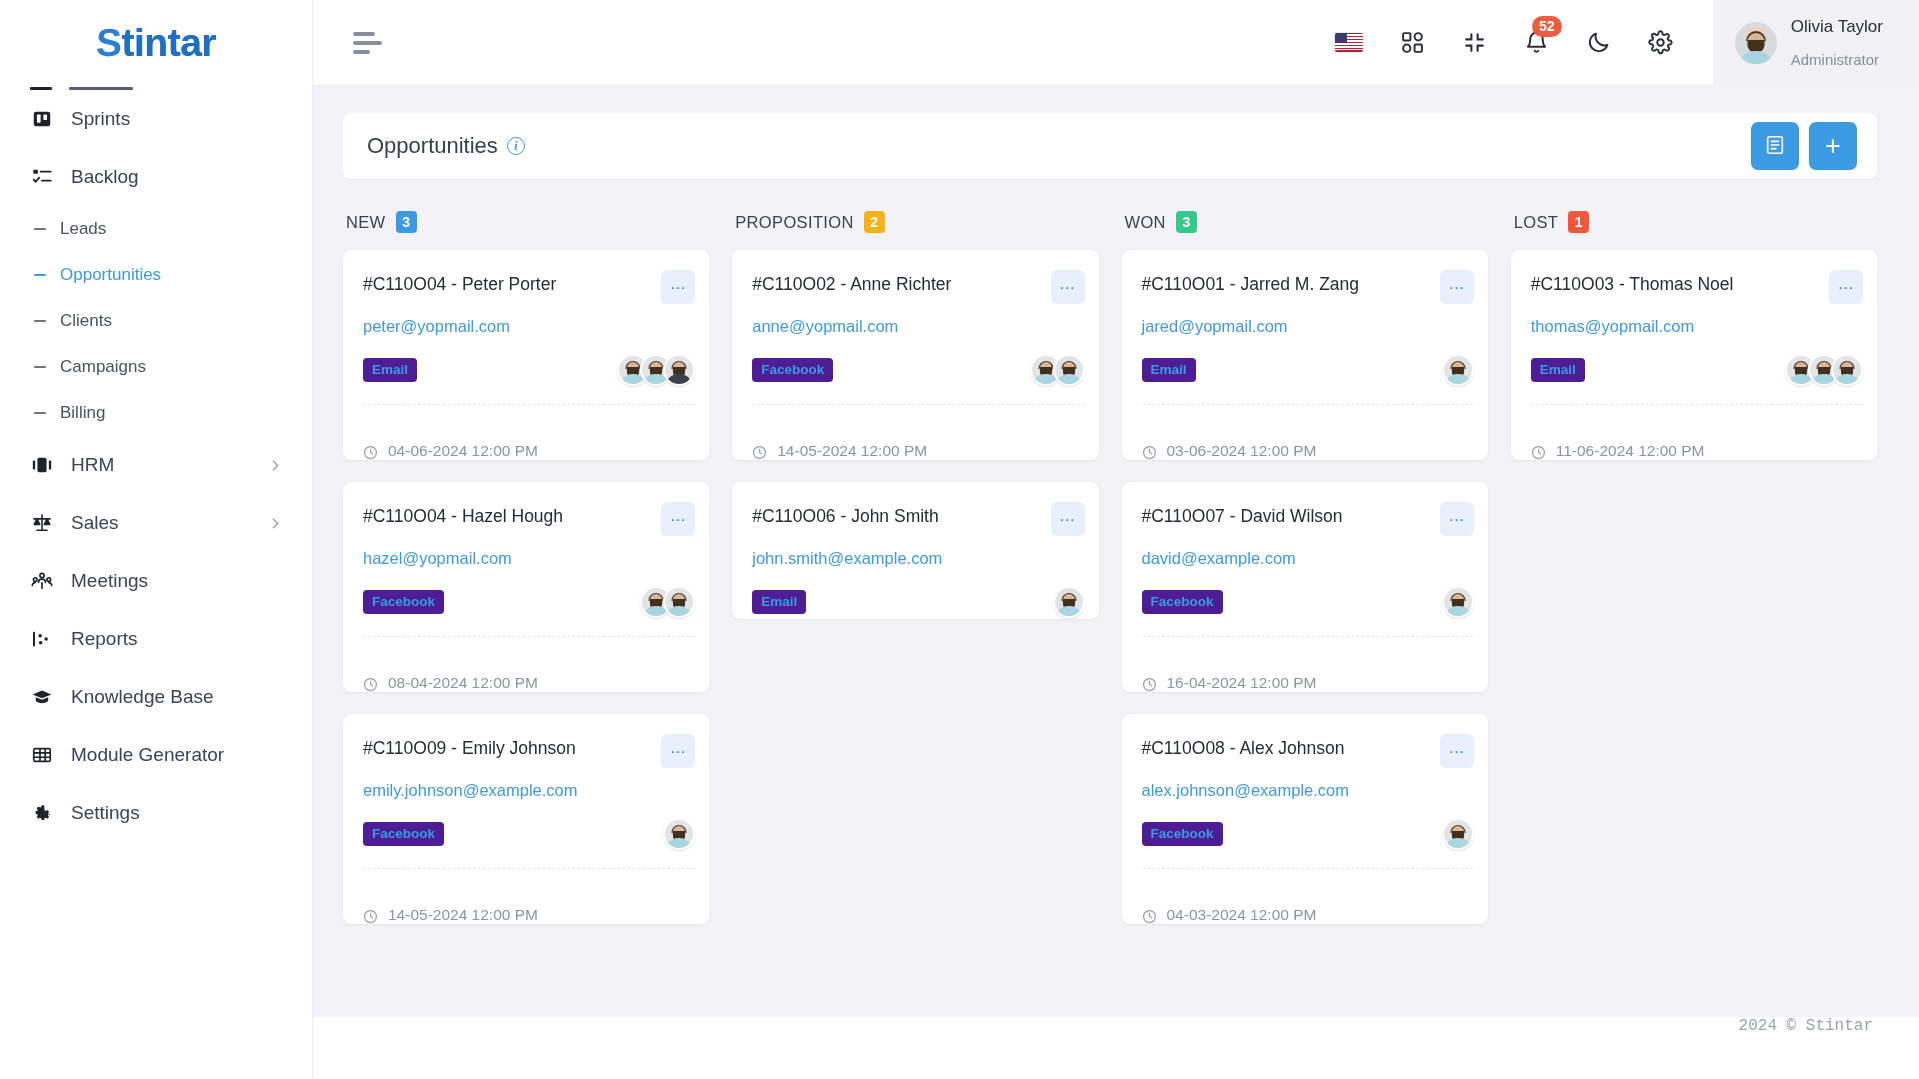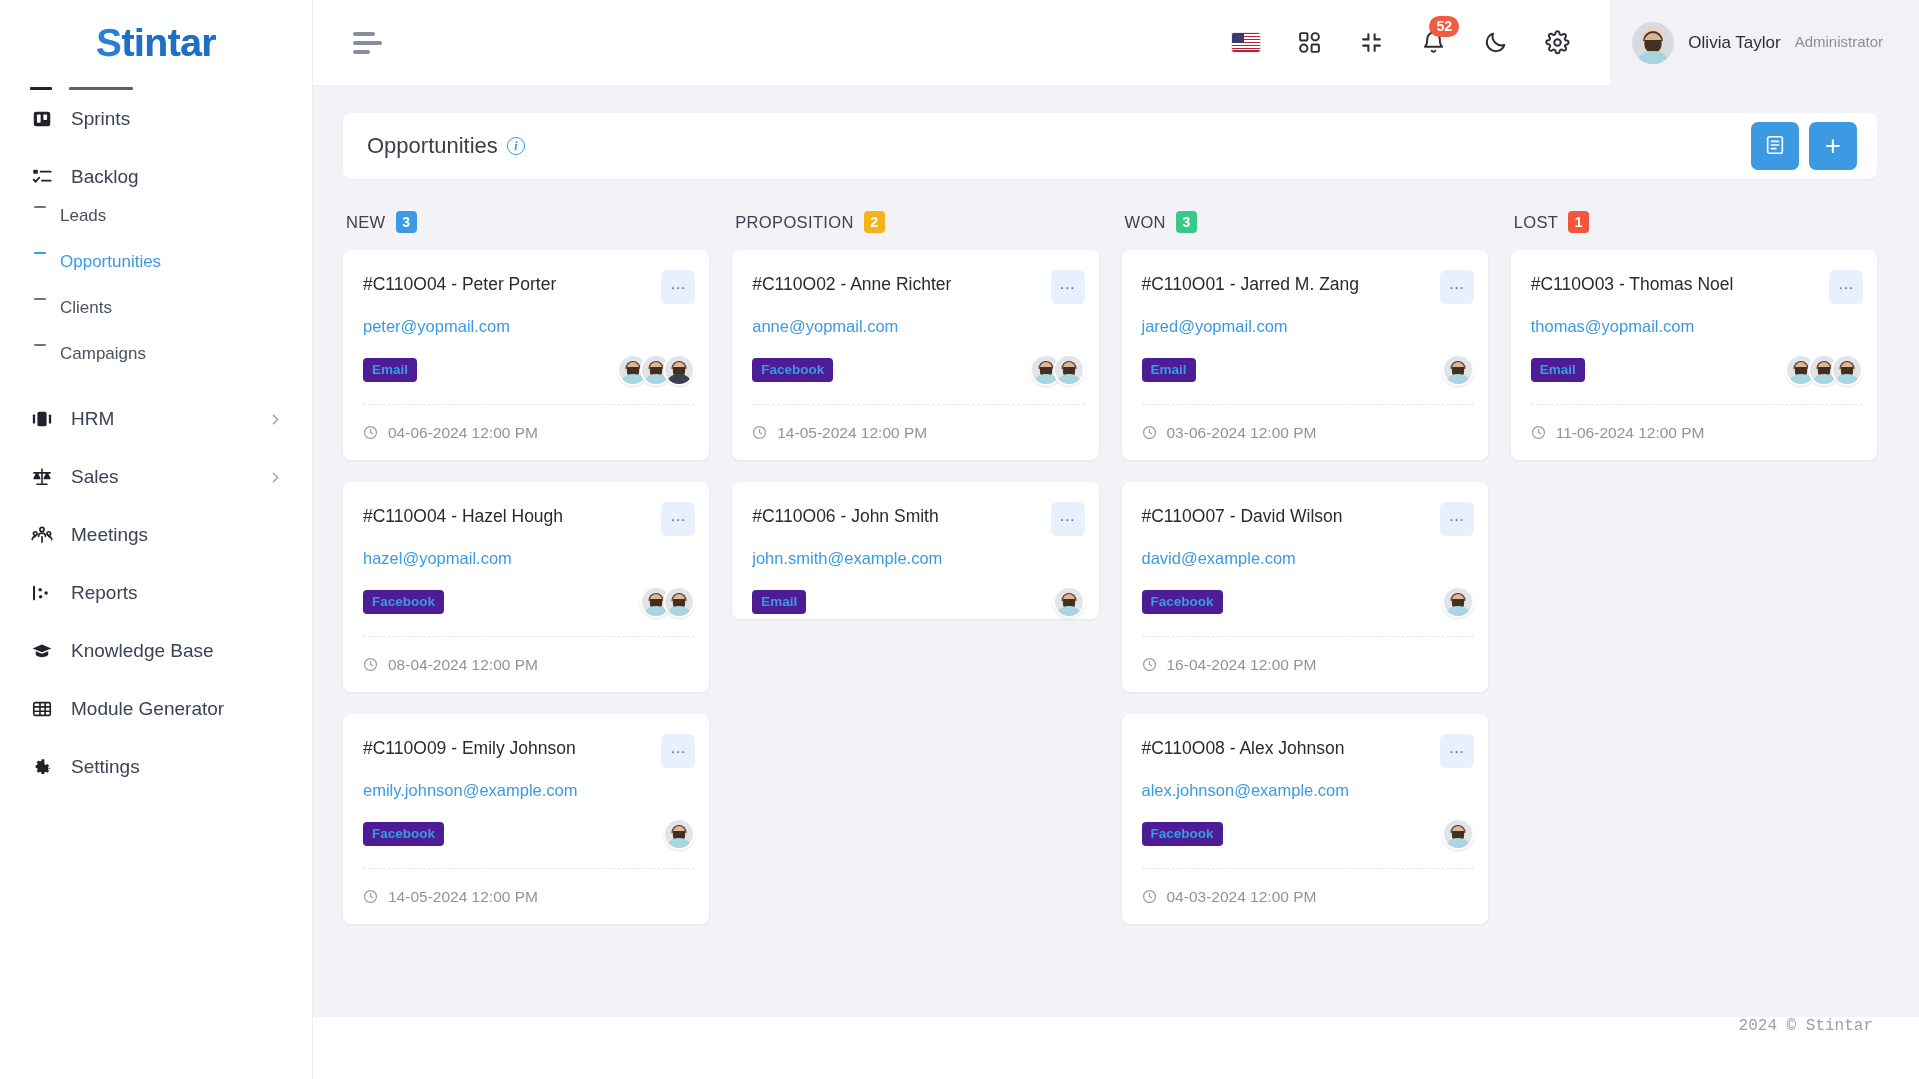--- a/index.html
+++ b/index.html
@@ -46,21 +46,21 @@
   .nav-item.active .ico { color: #3b9ae1; }
   .nav-item .chev { margin-left: auto; color: #9aa3b2; display:flex; }
   .nav-item.active .chev { color: #3b9ae1; }
   .nav-partial {
     height: 26px; padding: 0 28px 0 30px; overflow: hidden;
     display:flex; align-items:flex-end; gap:17px;
   }
   .nav-partial .bar1 { width:22px; height:3px; background:#20232b; border-radius:1px; }
   .nav-partial .bar2 { width:64px; height:3px; background:#3c4257; border-radius:1px; opacity:.85;}
   .subnav-item {
-    display: flex; align-items: flex-start; gap: 14px;
+    display: flex; align-items: center; gap: 14px;
     height: 46px; padding: 0 28px 0 34px;
     font-size: 17px; color: #4a5160; cursor: pointer;
   }
   .subnav-item .dash {
     width: 12px; height: 2px; background: #6b7280; border-radius: 1px; flex: 0 0 12px;
   }
   .subnav-item.active { color: #3b9ae1; }
   .subnav-item.active .dash { background: #3b9ae1; }
 
   
@@ -109,21 +109,21 @@
     width:20px; height:10px; border-radius:10px 10px 0 0; background:#4a3528;
   }
   .avatar-lg .beard {
     position:absolute; left:50%; top:43%; transform:translateX(-50%);
     width:17px; height:13px; border-radius:0 0 9px 9px; background:#43301f;
   }
   .avatar-lg .body {
     position:absolute; left:50%; bottom:-4px; transform:translateX(-50%);
     width:34px; height:17px; border-radius:15px 15px 0 0; background:#a7d4de;
   }
-  .profile-text { display: flex; flex-direction: row; gap: 14px; }
+  .profile-text { display: flex; flex-direction: column; gap: 14px; }
   .p-name { font-size: 17px; color: #2b2f38; font-weight: 400; }
   .p-role { font-size: 15px; color: #8a8f9c; }
 
   
   .content { flex: 1 1 auto; overflow: hidden; padding: 27px 42px 0 30px; }
   .page-card {
     background: #fff; border-radius: 8px; height: 66px;
     display: flex; align-items: center; padding: 0 20px 0 24px;
     box-shadow: 0 1px 2px rgba(16,24,40,.04);
   }
@@ -176,21 +176,21 @@
     box-shadow: 0 1px 2px rgba(0,0,0,.12);
   }
   .av:first-child { margin-left: 0; }
   .av .f { position:absolute; left:50%; top:23%; transform:translateX(-50%); width:13px; height:15px; border-radius:50% 50% 45% 45%; background:#dcb797; }
   .av .h { position:absolute; left:50%; top:17%; transform:translateX(-50%); width:15px; height:8px; border-radius:8px 8px 0 0; background:#4b3627; }
   .av .bd { position:absolute; left:50%; top:38%; transform:translateX(-50%); width:12px; height:11px; border-radius:0 0 7px 7px; background:#42301f; }
   .av .b { position:absolute; left:50%; bottom:-3px; transform:translateX(-50%); width:26px; height:13px; border-radius:12px 12px 0 0; background:#a9d6e0; }
   .av.dark .b { background:#39414d; }
   .card-foot {
     border-top: 1px dashed #e2e5ea; margin-top: 17px;
-    height: 56px; display: flex; align-items: center; gap: 10px;
+    height: 56px; display: flex; align-items: flex-end; gap: 10px;
     color: #8d93a1; font-size: 15.5px;
   }
   .clock { width: 15px; height: 15px; flex: 0 0 15px; color: #9aa0ad; display:flex; }
 
   .footer {
     height: 62px; flex: 0 0 62px; background: #fff; display: flex; align-items: flex-start;
     justify-content: flex-end; padding-right: 46px; color: #9aa0ad; font-size: 16px; font-family: Liberation Mono, monospace;
   }
 </style>
 </head>
@@ -241,20 +241,24 @@
           <span class="dash"></span>
           <span>Opportunities</span>
         </div>
         <div class="subnav-item">
           <span class="dash"></span>
           <span>Clients</span>
         </div>
         <div class="subnav-item">
           <span class="dash"></span>
           <span>Campaigns</span>
+        </div>
+        <div class="subnav-item">
+          <span class="dash"></span>
+          <span>Billing</span>
         </div>
 
         <div class="nav-item">
           <span class="ico">
             <svg width="22" height="22" viewBox="0 0 24 24" fill="currentColor">
                 <rect x="2" y="7" width="2.5" height="10" rx="1"></rect>
                 <rect x="7" y="4" width="10" height="16" rx="2"></rect>
                 <rect x="19.5" y="7" width="2.5" height="10" rx="1"></rect>
               </svg>
           </span>

